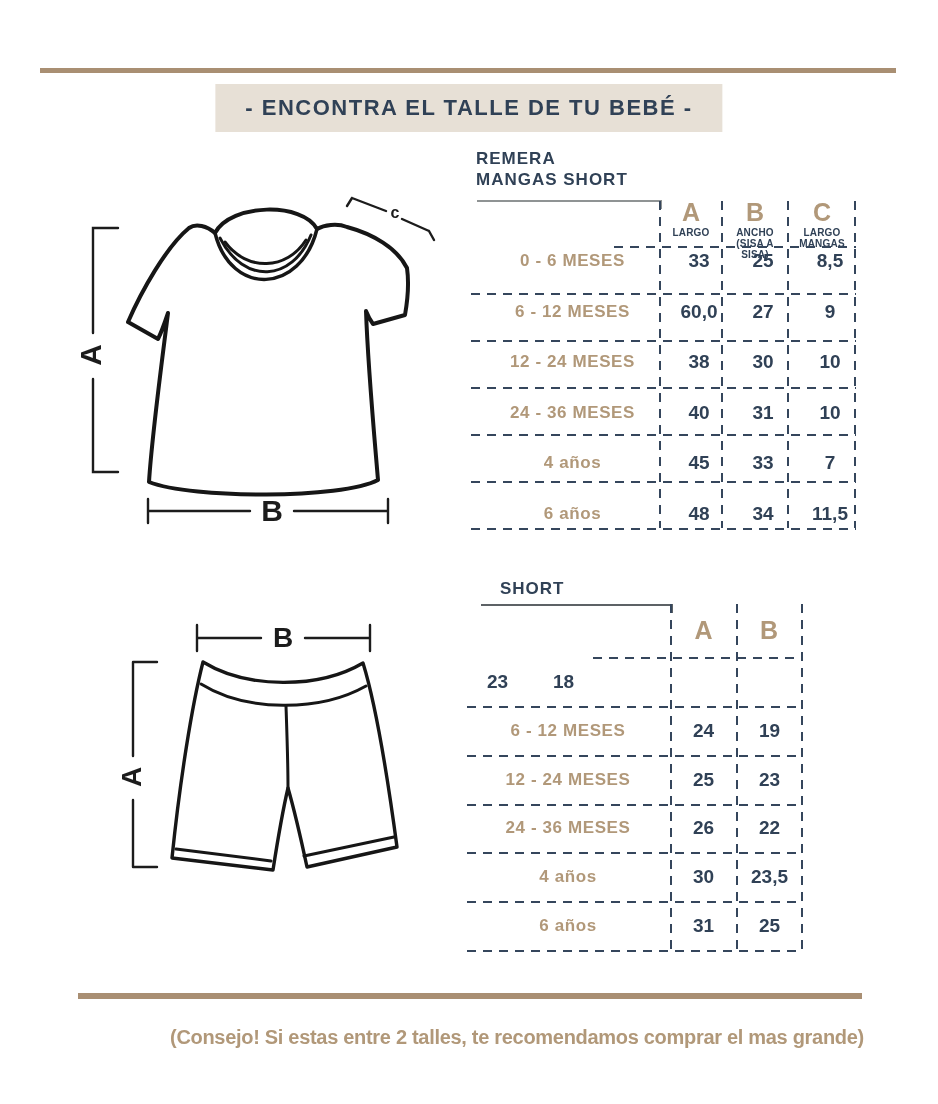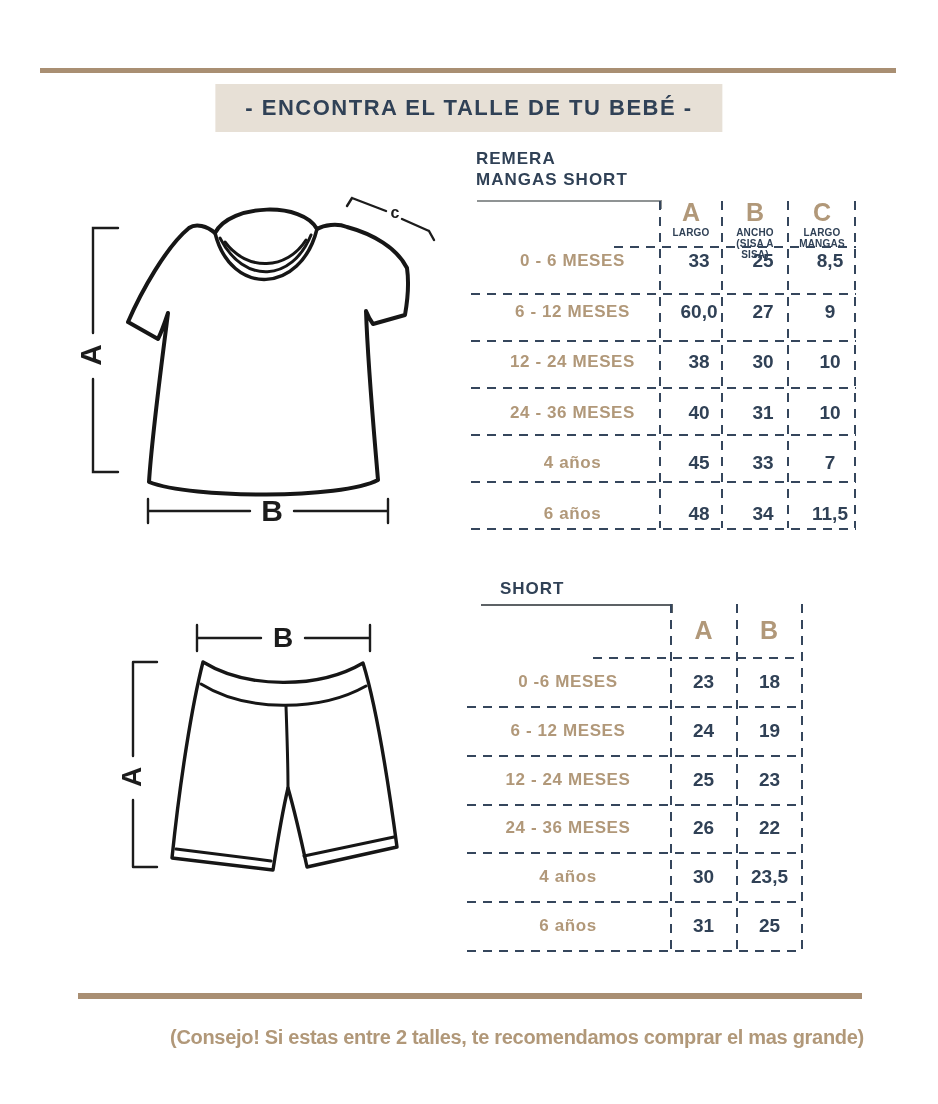--- a/index.html
+++ b/index.html
@@ -204,21 +204,20 @@
     <div class="hsep" style="left:128px;top:79px;width:210px;"></div>
     <div class="hsep" style="left:2px;top:128px;width:336px;"></div>
     <div class="hsep" style="left:2px;top:177px;width:336px;"></div>
     <div class="hsep" style="left:2px;top:226px;width:336px;"></div>
     <div class="hsep" style="left:2px;top:274px;width:336px;"></div>
     <div class="hsep" style="left:2px;top:323px;width:336px;"></div>
     <div class="hsep" style="left:2px;top:372px;width:336px;"></div>
 
     <div class="rows">
       <div class="rrow">
-        <div class="rlabel">0 -6 MESES</div>
         <div class="rval col-a">23</div>
         <div class="rval col-b">18</div>
       </div>
       <div class="rrow">
         <div class="rlabel">6 - 12 MESES</div>
         <div class="rval col-a">24</div>
         <div class="rval col-b">19</div>
       </div>
       <div class="rrow">
         <div class="rlabel">12 - 24 MESES</div>

